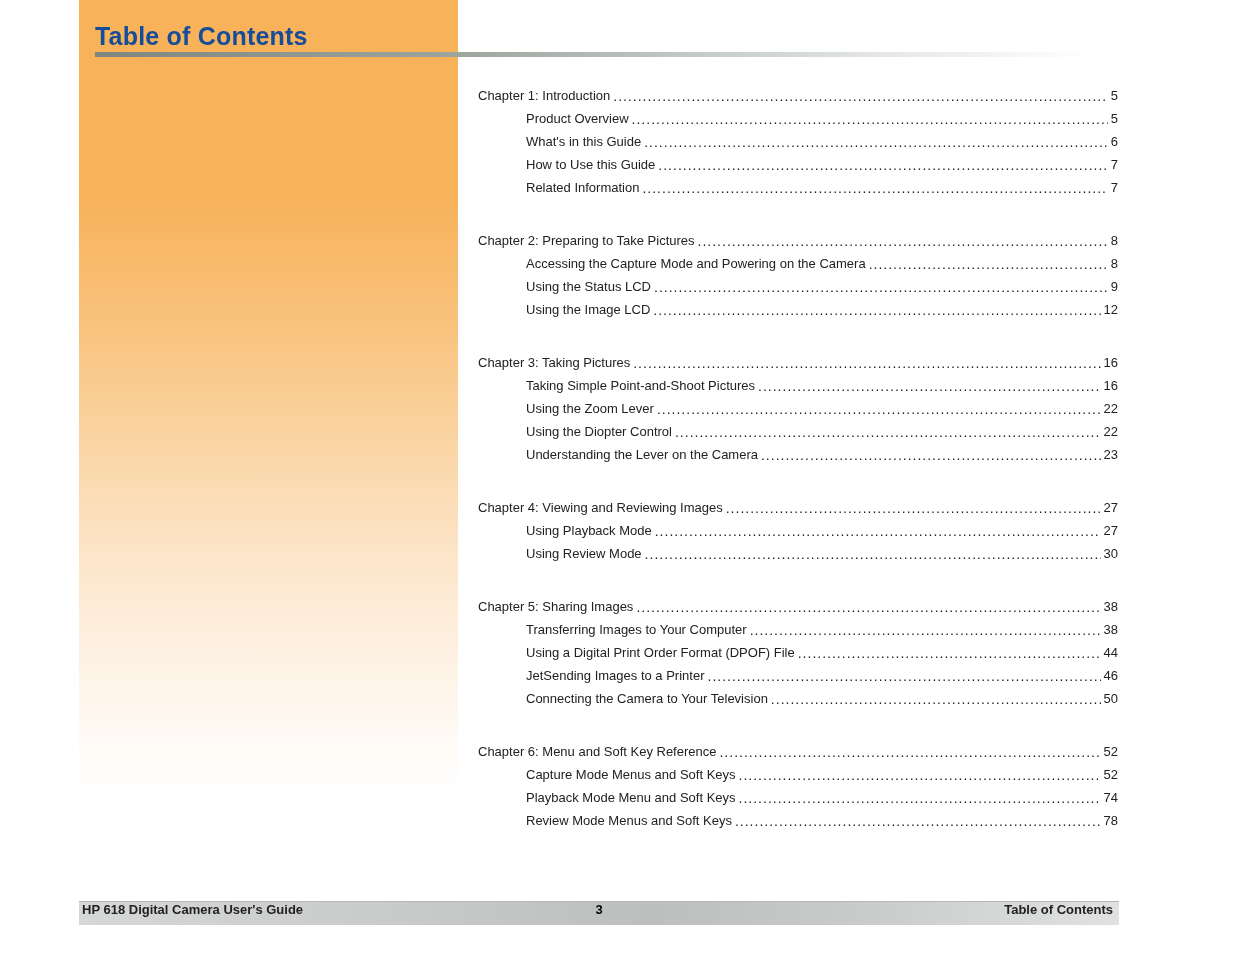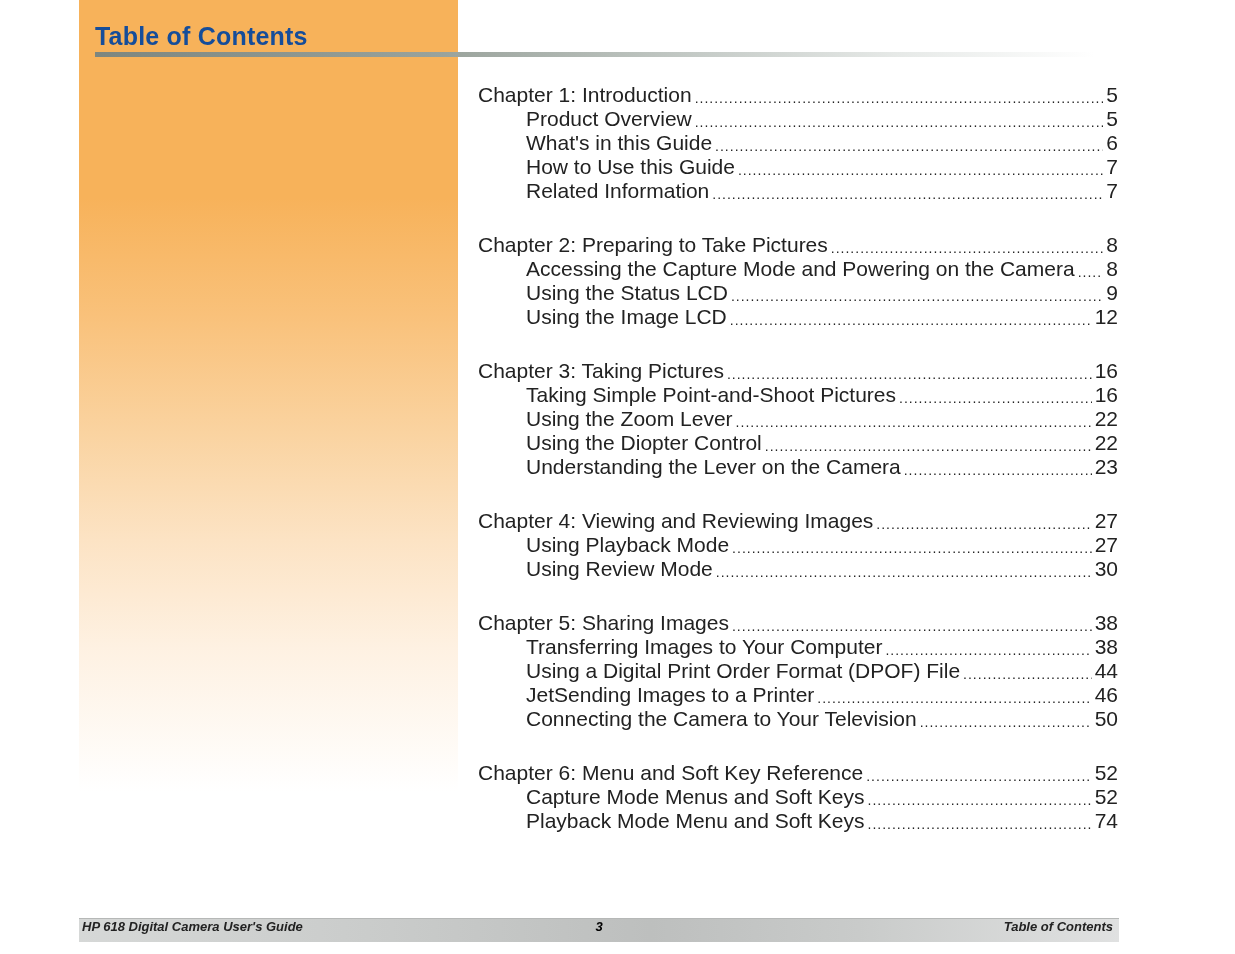--- a/index.html
+++ b/index.html
@@ -53,21 +53,21 @@
       width: 1000px;
       height: 5px;
       background: linear-gradient(to right, #7d867f 0%, #9aa39c 35%, #c4cac6 60%, #e6e9e7 80%, #ffffff 100%);
     }
     .toc-body {
       position: absolute;
       left: 478px;
       top: 84px;
       width: 640px;
       color: #222;
-      font-size: 21px;
+      font-size: 13px;
     }
     .chapter-block {
       margin-bottom: 30px;
     }
     .toc-row {
       display: flex;
       align-items: baseline;
       white-space: nowrap;
       line-height: 22px;
     }
@@ -90,30 +90,29 @@
       color: #222;
       font-size: 14px;
     }
     .toc-page {
       flex: 0 0 auto;
       text-align: right;
     }
     .footer-bar {
       position: absolute;
       left: 79px;
-      bottom: 12px;
+      bottom: 29px;
       width: 1040px;
       height: 24px;
       background: linear-gradient(to right, #d6d8d7 0%, #c9cbca 30%, #bdbfbe 55%, #c9cbca 75%, #e0e1e1 100%);
       border-top: 1px solid #b6b8b7;
       display: flex;
       align-items: center;
       justify-content: space-between;
       padding: 0 6px 8px 3px;
-      font-style: italic;
     }
     .footer-left {
       font-weight: bold;
       font-size: 13px;
       color: #222;
     }
     .footer-center {
       position: absolute;
       left: 50%;
       transform: translateX(-50%);
@@ -267,20 +266,25 @@
         </div>
         <div class="toc-row sub">
           <span class="toc-label">Capture Mode Menus and Soft Keys</span>
           <span class="toc-leader"></span>
           <span class="toc-page">52</span>
         </div>
         <div class="toc-row sub">
           <span class="toc-label">Playback Mode Menu and Soft Keys</span>
           <span class="toc-leader"></span>
           <span class="toc-page">74</span>
+        </div>
+        <div class="toc-row sub">
+          <span class="toc-label">Review Mode Menus and Soft Keys</span>
+          <span class="toc-leader"></span>
+          <span class="toc-page">78</span>
         </div>
       </div>
     </div>
 
   <div class="footer-bar">
     <span class="footer-left">HP 618 Digital Camera User's Guide</span>
     <span class="footer-center">3</span>
     <span class="footer-right">Table of Contents</span>
   </div>
 

